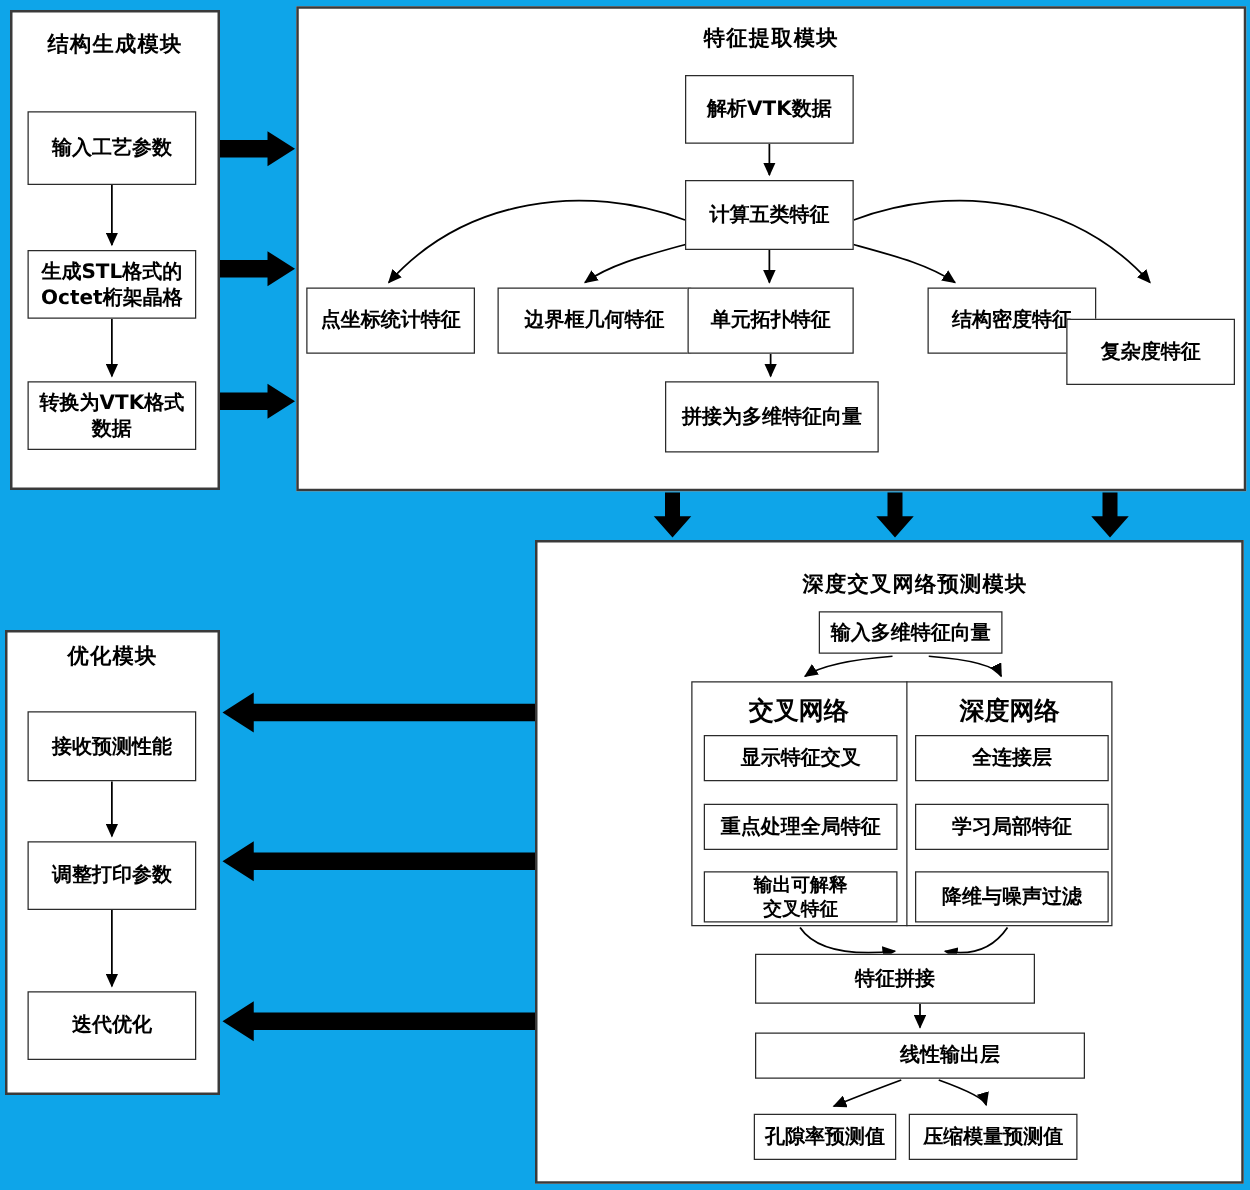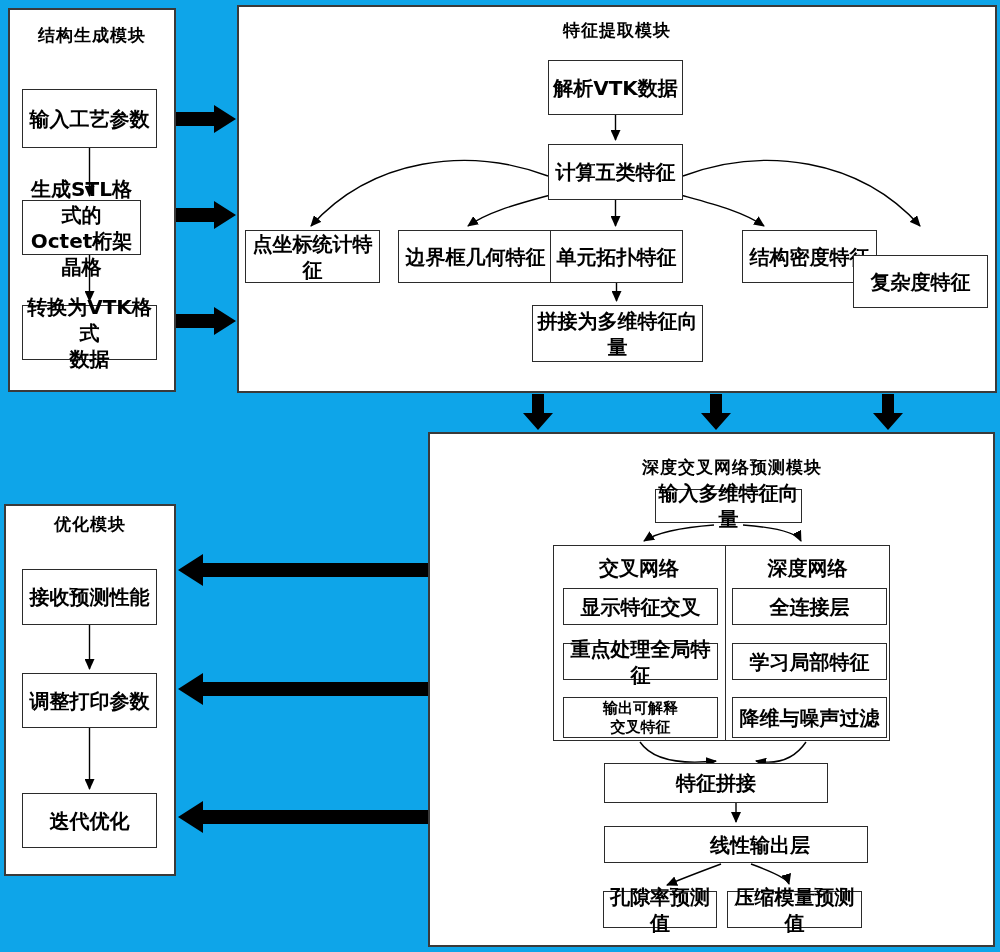--- a/index.html
+++ b/index.html
@@ -27,21 +27,21 @@
   }
   .box{
     position:absolute;
     border:1.5px solid #2b2b2b;
     background:#fff;
     box-sizing:border-box;
     display:flex;
     align-items:center;
     justify-content:center;
     text-align:center;
-    font-size:20px;
+    font-size:16px;
     line-height:1.3;
     white-space:pre-line;
     z-index:3;
   }
   .subhdr{
     position:absolute;
     text-align:center;
     font-size:20px;
     z-index:3;
     white-space:nowrap;
@@ -69,21 +69,21 @@
   <div class="module" style="left:237px;top:5px;width:760px;height:388px;"></div>
   <div class="module" style="left:4px;top:504px;width:172px;height:372px;"></div>
   <div class="module" style="left:428px;top:432px;width:567px;height:515px;"></div>
 
   <div class="module-title" style="left:8px;top:24px;width:168px;">结构生成模块</div>
   <div class="module-title" style="left:237px;top:19px;width:760px;">特征提取模块</div>
   <div class="module-title" style="left:4px;top:513px;width:172px;">优化模块</div>
   <div class="module-title" style="left:552px;top:456px;width:360px;">深度交叉网络预测模块</div>
 
   <div class="box" style="left:22px;top:89px;width:135px;height:59px;">输入工艺参数</div>
-  <div class="box" style="left:22px;top:200px;width:119px;height:55px;">生成STL格式的
+  <div class="box" style="left:22px;top:200px;width:135px;height:55px;">生成STL格式的
 Octet桁架晶格</div>
   <div class="box" style="left:22px;top:305px;width:135px;height:55px;">转换为VTK格式
 数据</div>
 
   <div class="box" style="left:548px;top:60px;width:135px;height:55px;">解析VTK数据</div>
   <div class="box" style="left:548px;top:144px;width:135px;height:56px;">计算五类特征</div>
   <div class="box" style="left:245px;top:230px;width:135px;height:53px;">点坐标统计特征</div>
   <div class="box" style="left:398px;top:230px;width:155px;height:53px;">边界框几何特征</div>
   <div class="box" style="left:550px;top:230px;width:133px;height:53px;">单元拓扑特征</div>
   <div class="box" style="left:702px;top:230px;width:135px;height:53px;margin-left:40px;">结构密度特征</div>

